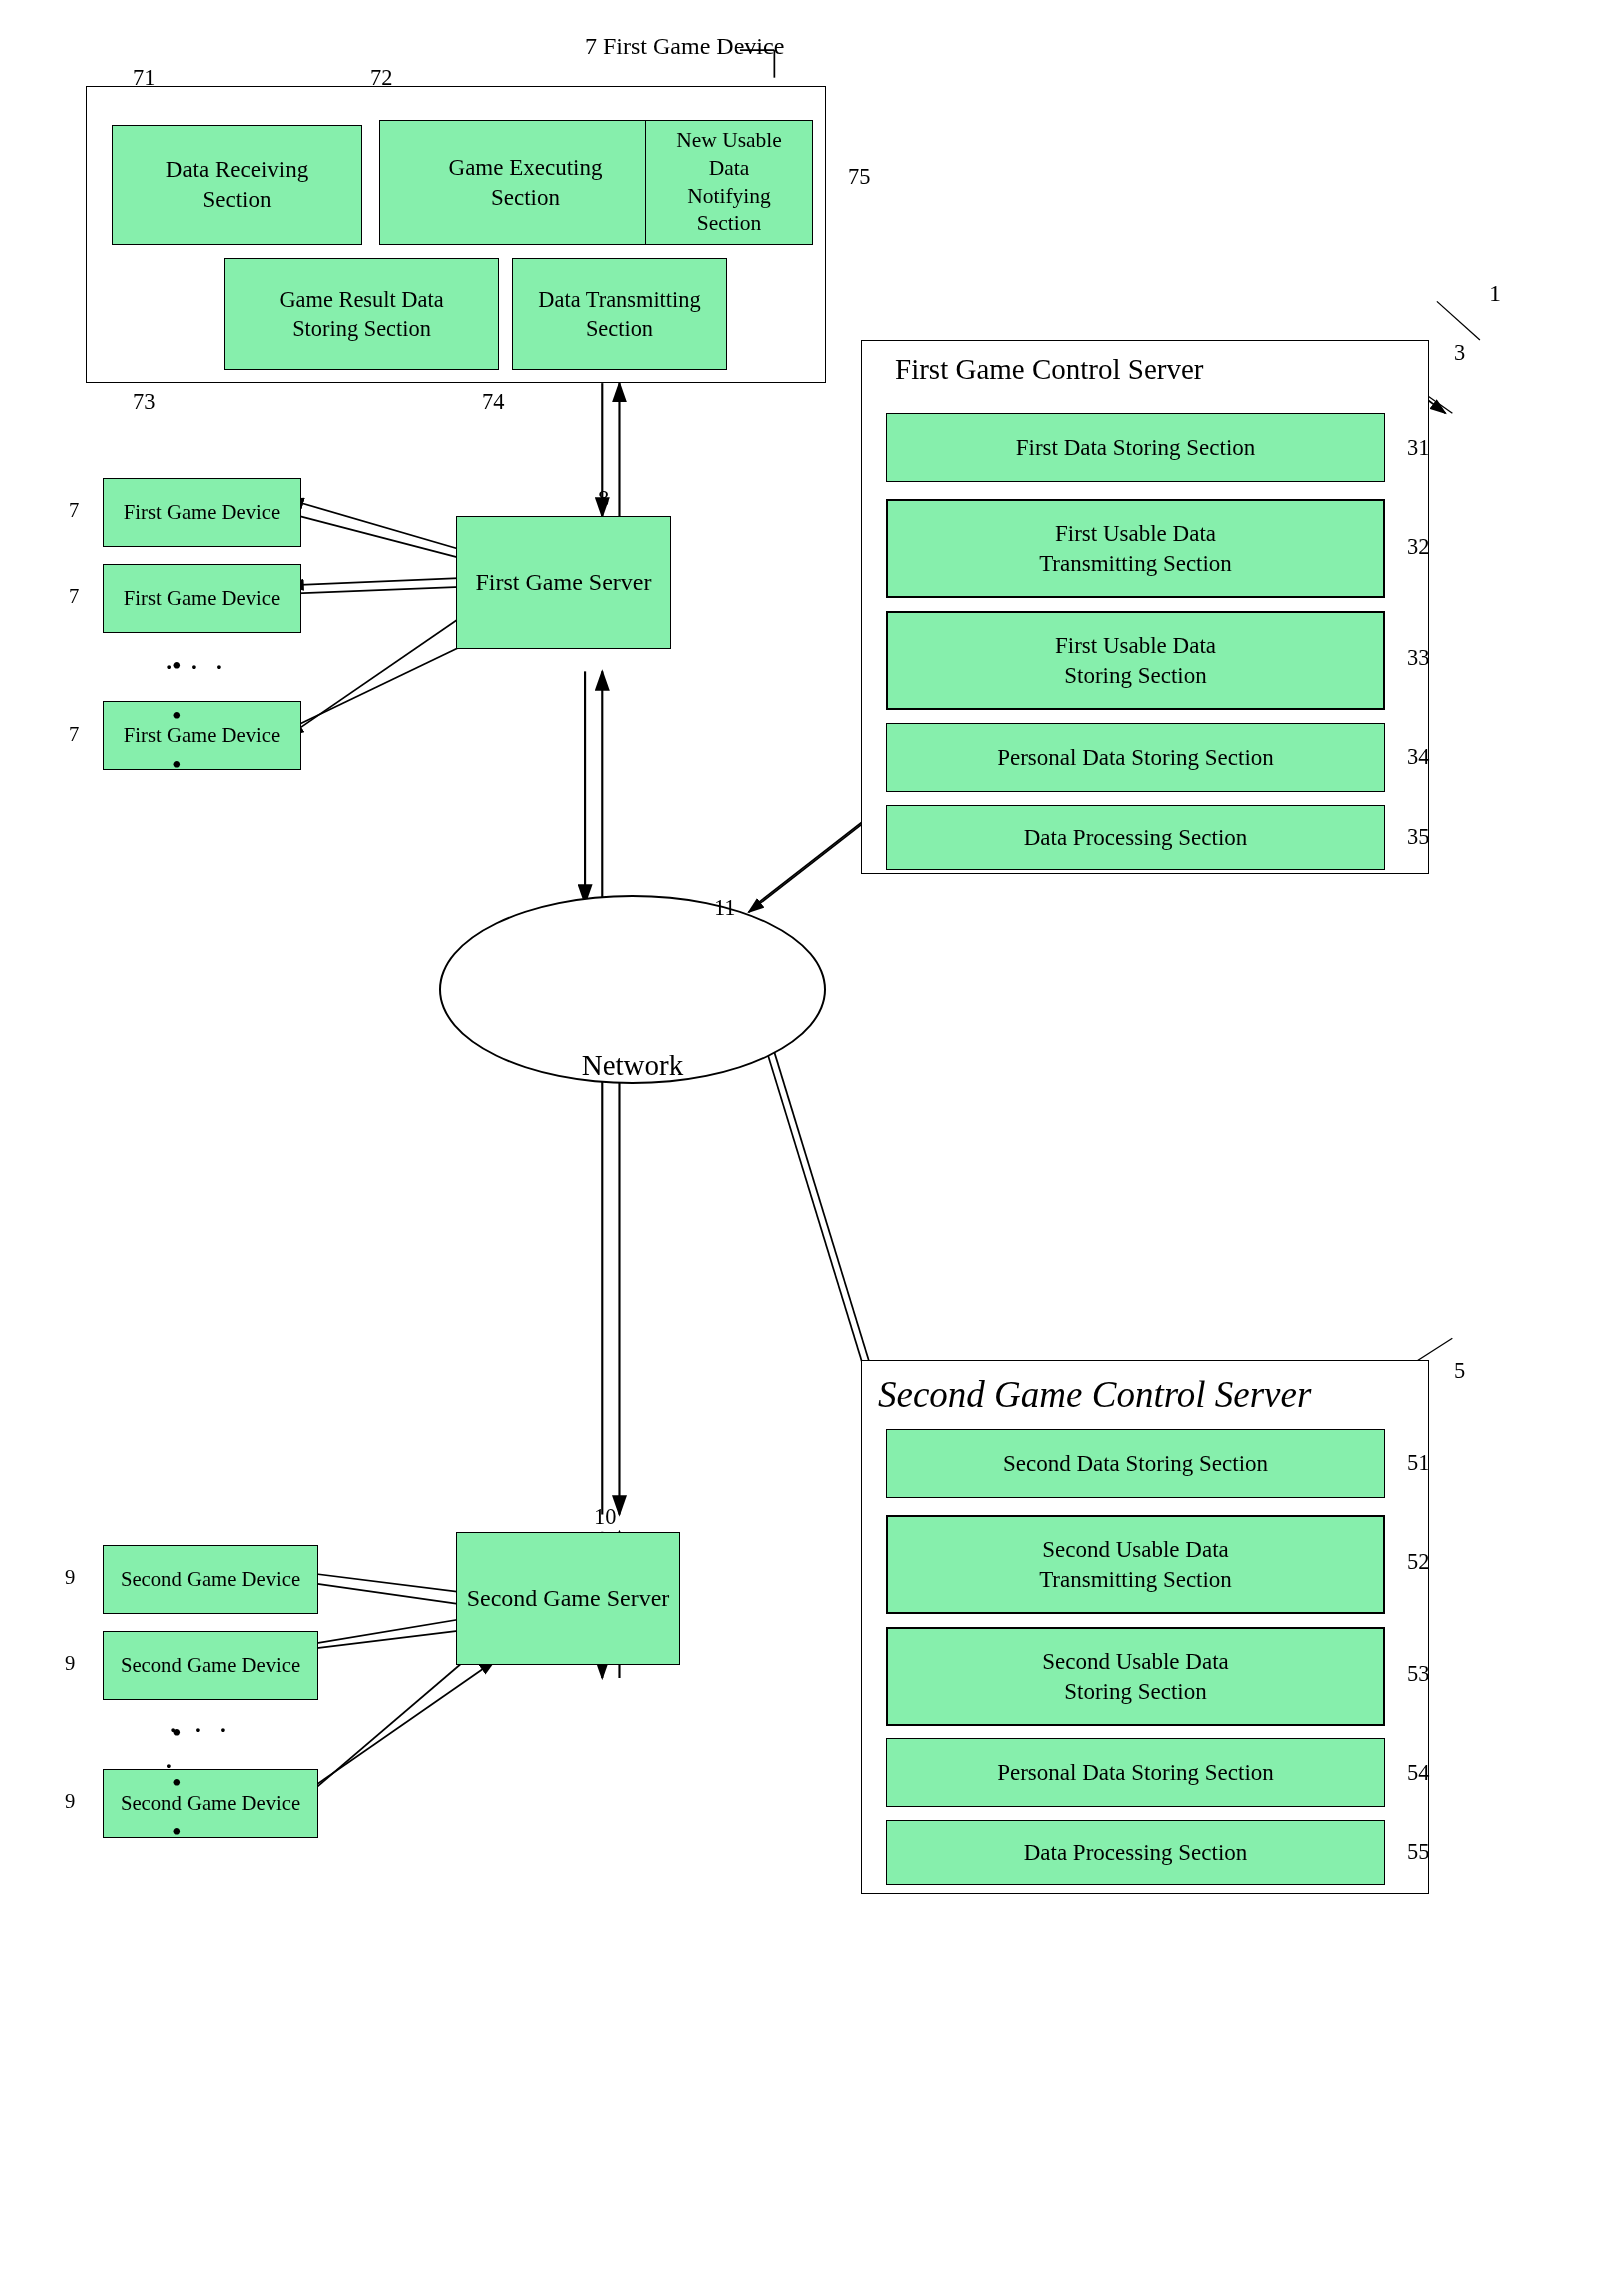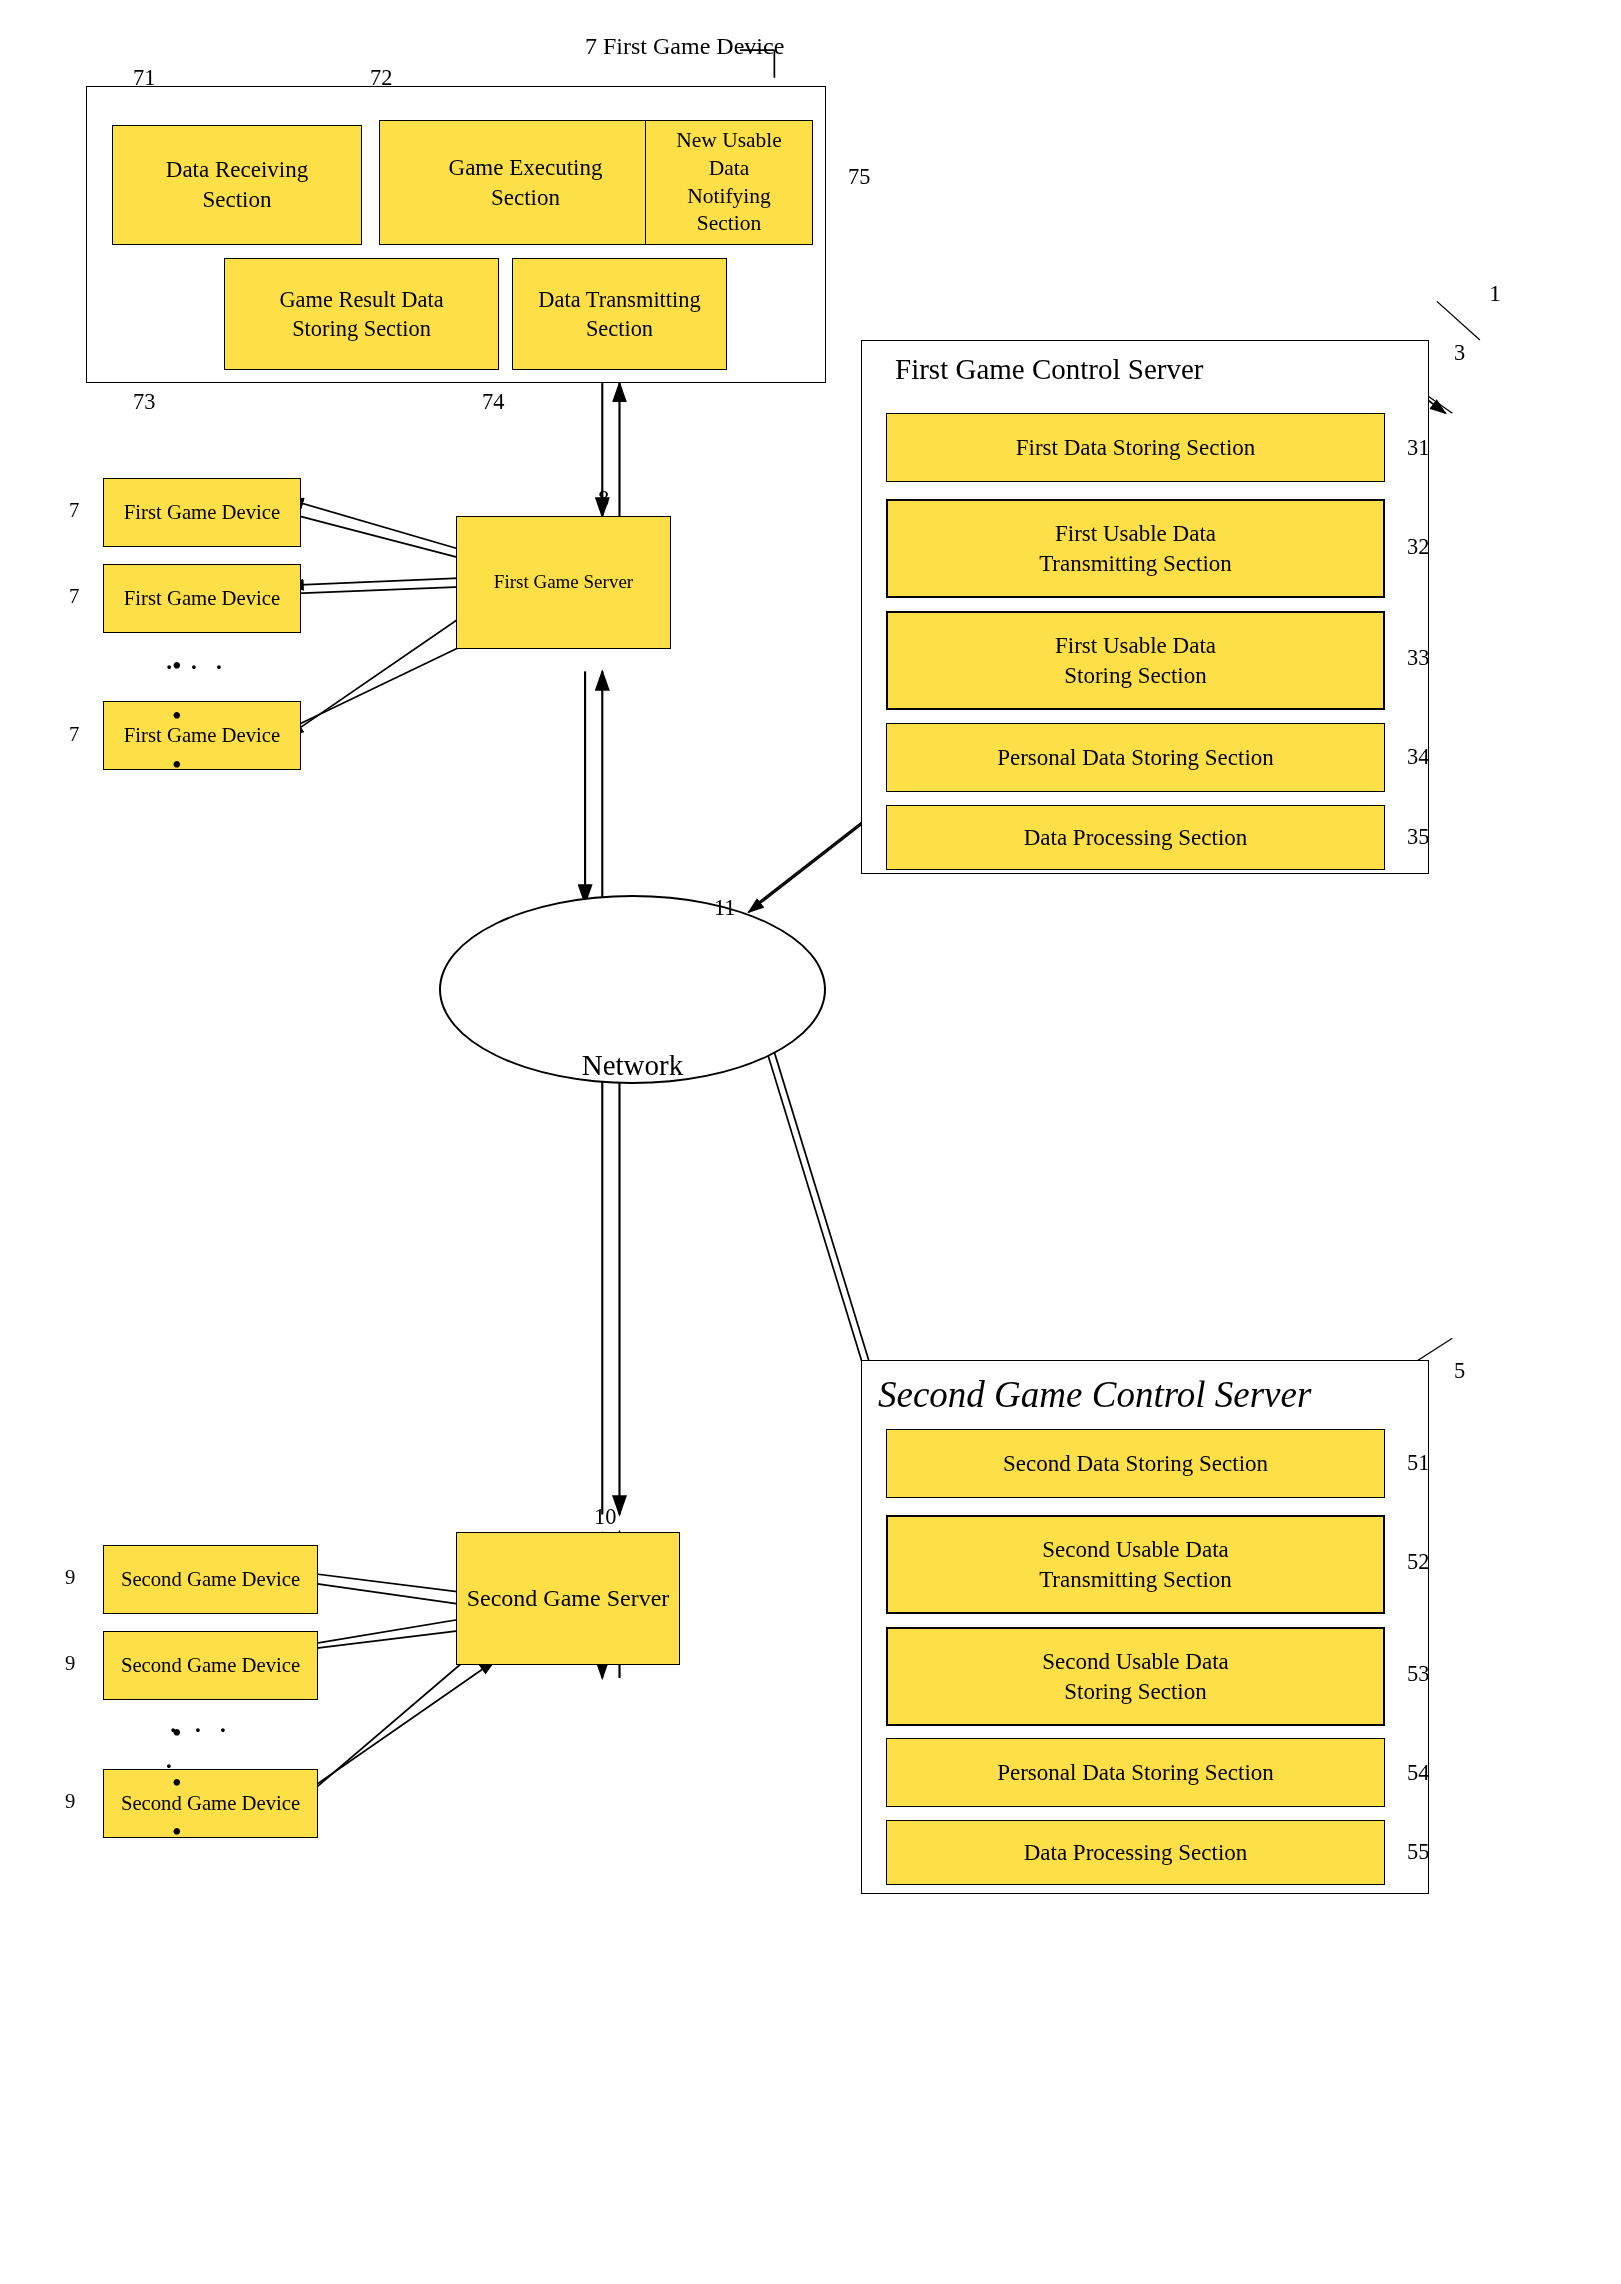--- a/index.html
+++ b/index.html
@@ -12,21 +12,21 @@
       overflow: hidden;
     }
     .diagram {
       position: relative;
       width: 1621px;
       height: 2284px;
     }
     .box {
       position: absolute;
       border: 1.7px solid #000;
-      background: #fde047;
+      background: #86efac;
       display: flex;
       align-items: center;
       justify-content: center;
       text-align: center;
       font-size: 22.4px;
       line-height: 1.3;
       padding: 5.2px 8.6px;
     }
     .box-thick {
       border: 2.6px solid #000;
@@ -170,21 +170,21 @@
   <div class="label" style="left:69px; top:585px; font-size:20.7px;">7</div>
 
   <div style="position:absolute; left:164px; top:650px; font-size:31px; letter-spacing:3.4px;">· · ·</div>
   <div style="position:absolute; left:164px; top:680px; font-size:31px; letter-spacing:3.4px; transform: rotate(90deg); transform-origin: left center;">· · ·</div>
 
   <div class="box" style="left:103px; top:701px; width:198px; height:69px; font-size:20.7px;">
     <span>First Game Device</span>
   </div>
   <div class="label" style="left:69px; top:723px; font-size:20.7px;">7</div>
 
-  <div class="box" style="left:456px; top:516px; width:215px; height:133px; font-size:19px;">
+  <div class="box" style="left:456px; top:516px; width:215px; height:133px; font-size:24px;">
     <span>First Game Server</span>
   </div>
 
   <div class="label" style="left:598px; top:486px; font-size:22.4px;">8</div>
 
   <div class="box-outer" style="left:861px; top:340px; width:568px; height:534px;">
   </div>
 
   <div class="label" style="left:895px; top:353px; font-size:29px; font-weight:normal;">
     <span>First Game Control Server</span>

